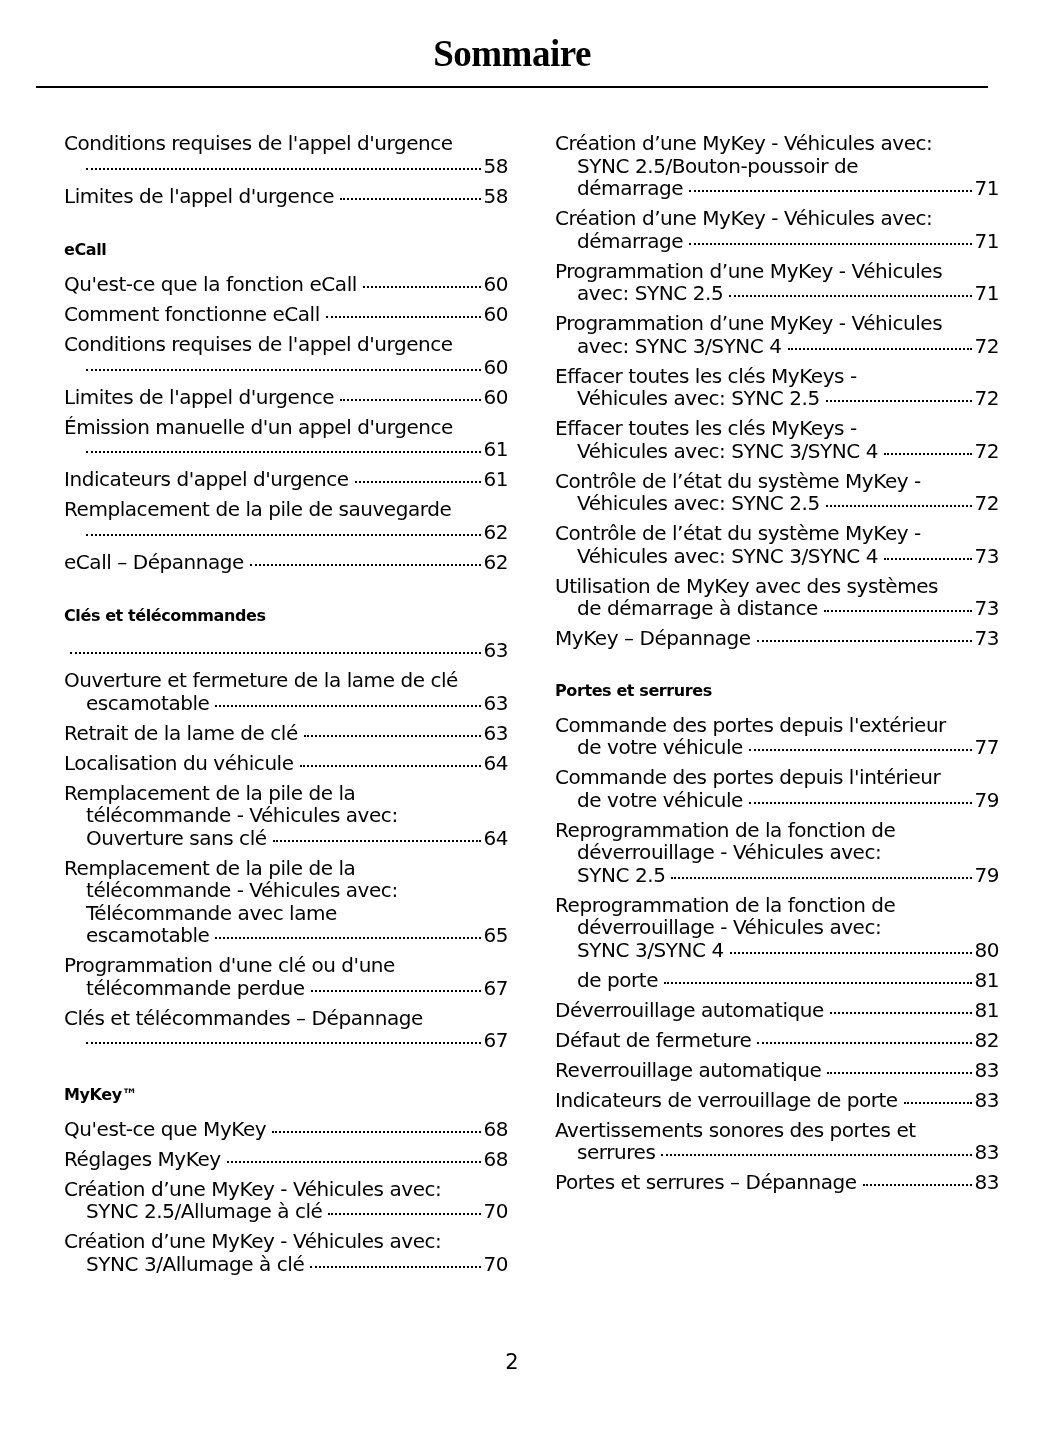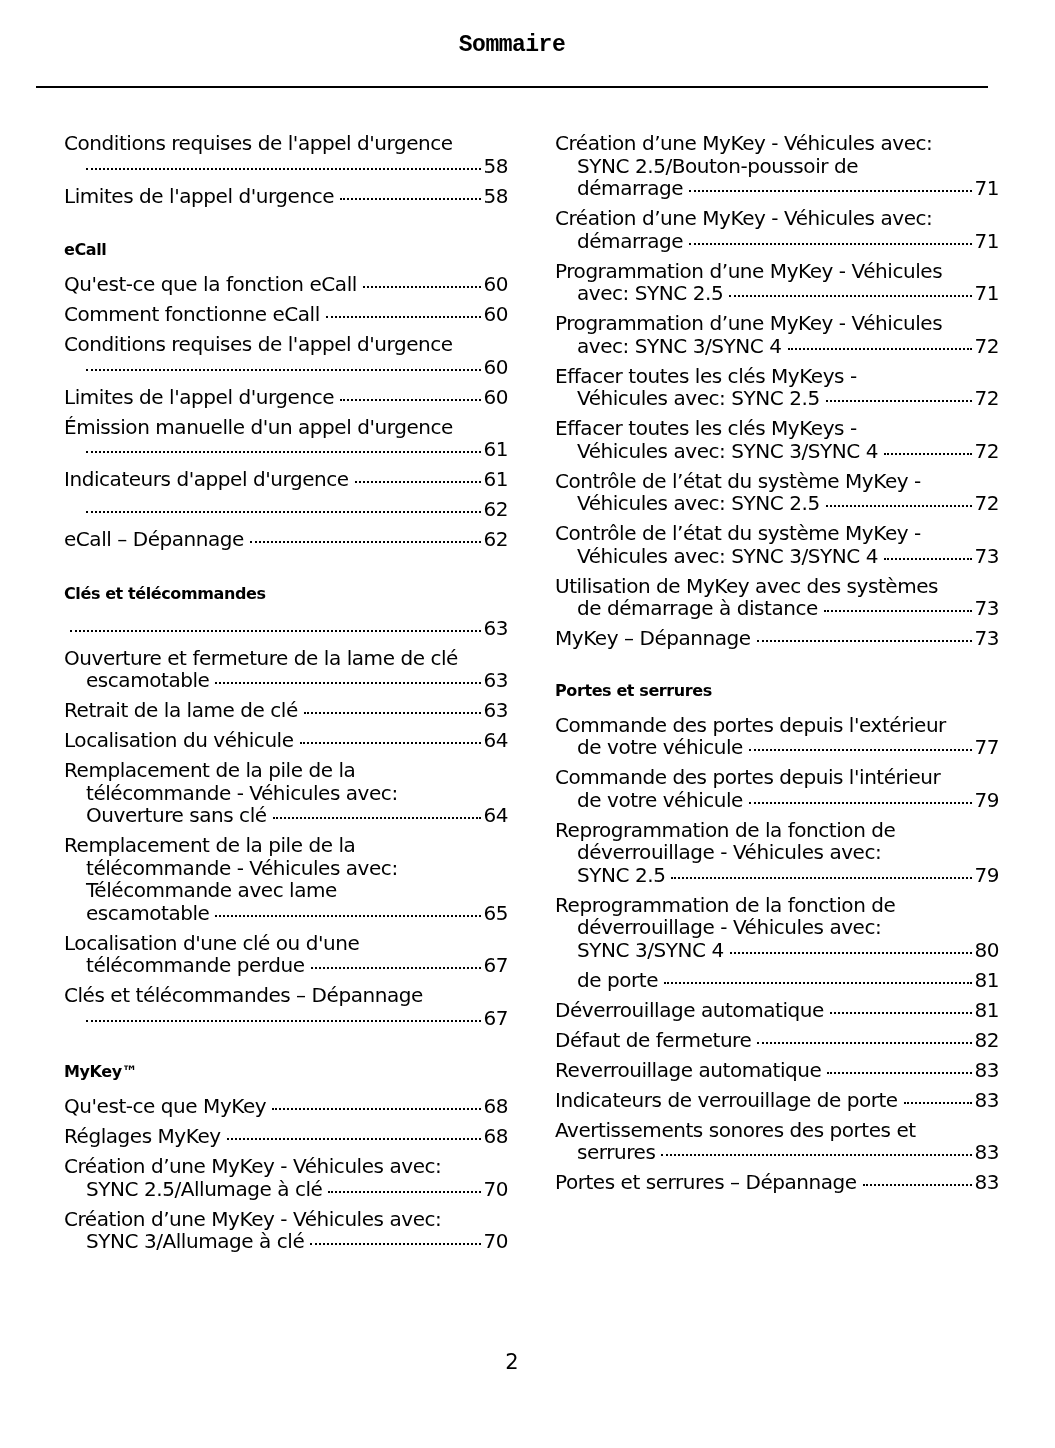--- a/index.html
+++ b/index.html
@@ -2,22 +2,22 @@
 <html><head>
   <meta charset="utf-8">
   <style>
     html, body { margin: 0; padding: 0; background: #ffffff; }
     body {
       width: 1055px; height: 1448px; position: relative; overflow: hidden;
       font-family: "DejaVu Sans", sans-serif; color: #000;
     }
     .title {
       position: absolute; top: 32px; left: 0; width: 1024px; text-align: center;
-      font-family: Liberation Mono, monospace; font-weight: bold;
-      font-size: 23px; letter-spacing: -0.5px;
+      font-family: Liberation Serif, serif; font-weight: bold;
+      font-size: 37px; letter-spacing: -0.5px;
     }
     .rule {
       position: absolute; top: 86px; left: 36px; width: 952px; height: 2px; background: #000;
     }
     .col { position: absolute; top: 132px; margin-left: 20px; }
     .col.left { left: 44px; width: 444px; }
     .col.right { left: 535px; width: 444px; }
     .section-head {
       font-weight: bold; font-size: 16px; letter-spacing: -0.4px;
       margin: 28px 0 8px 0; line-height: 30px;
@@ -101,20 +101,21 @@
       </div>
     </div>
     <div class="entry">
       <div class="last">
         <span>Indicateurs d'appel d'urgence</span>
         <span class="dots"></span>
         <span class="page">61</span>
       </div>
     </div>
     <div class="entry">
+      <span class="line">Remplacement de la pile de sauvegarde</span>
       <div class="last cont onlydots">
         <span class="dots"></span>
         <span class="page">62</span>
       </div>
     </div>
     <div class="entry">
       <div class="last">
         <span>eCall – Dépannage</span>
         <span class="dots"></span>
         <span class="page">62</span>
@@ -162,21 +163,21 @@
       <span class="line">Remplacement de la pile de la</span>
       <span class="line cont">télécommande - Véhicules avec:</span>
       <span class="line cont">Télécommande avec lame</span>
       <div class="last cont">
         <span>escamotable</span>
         <span class="dots"></span>
         <span class="page">65</span>
       </div>
     </div>
     <div class="entry">
-      <span class="line">Localisation d'une clé ou d'une</span>
+      <span class="line">Programmation d'une clé ou d'une</span>
       <div class="last cont">
         <span>télécommande perdue</span>
         <span class="dots"></span>
         <span class="page">67</span>
       </div>
     </div>
     <div class="entry">
       <span class="line">Clés et télécommandes – Dépannage</span>
       <div class="last cont onlydots">
         <span class="dots"></span>

